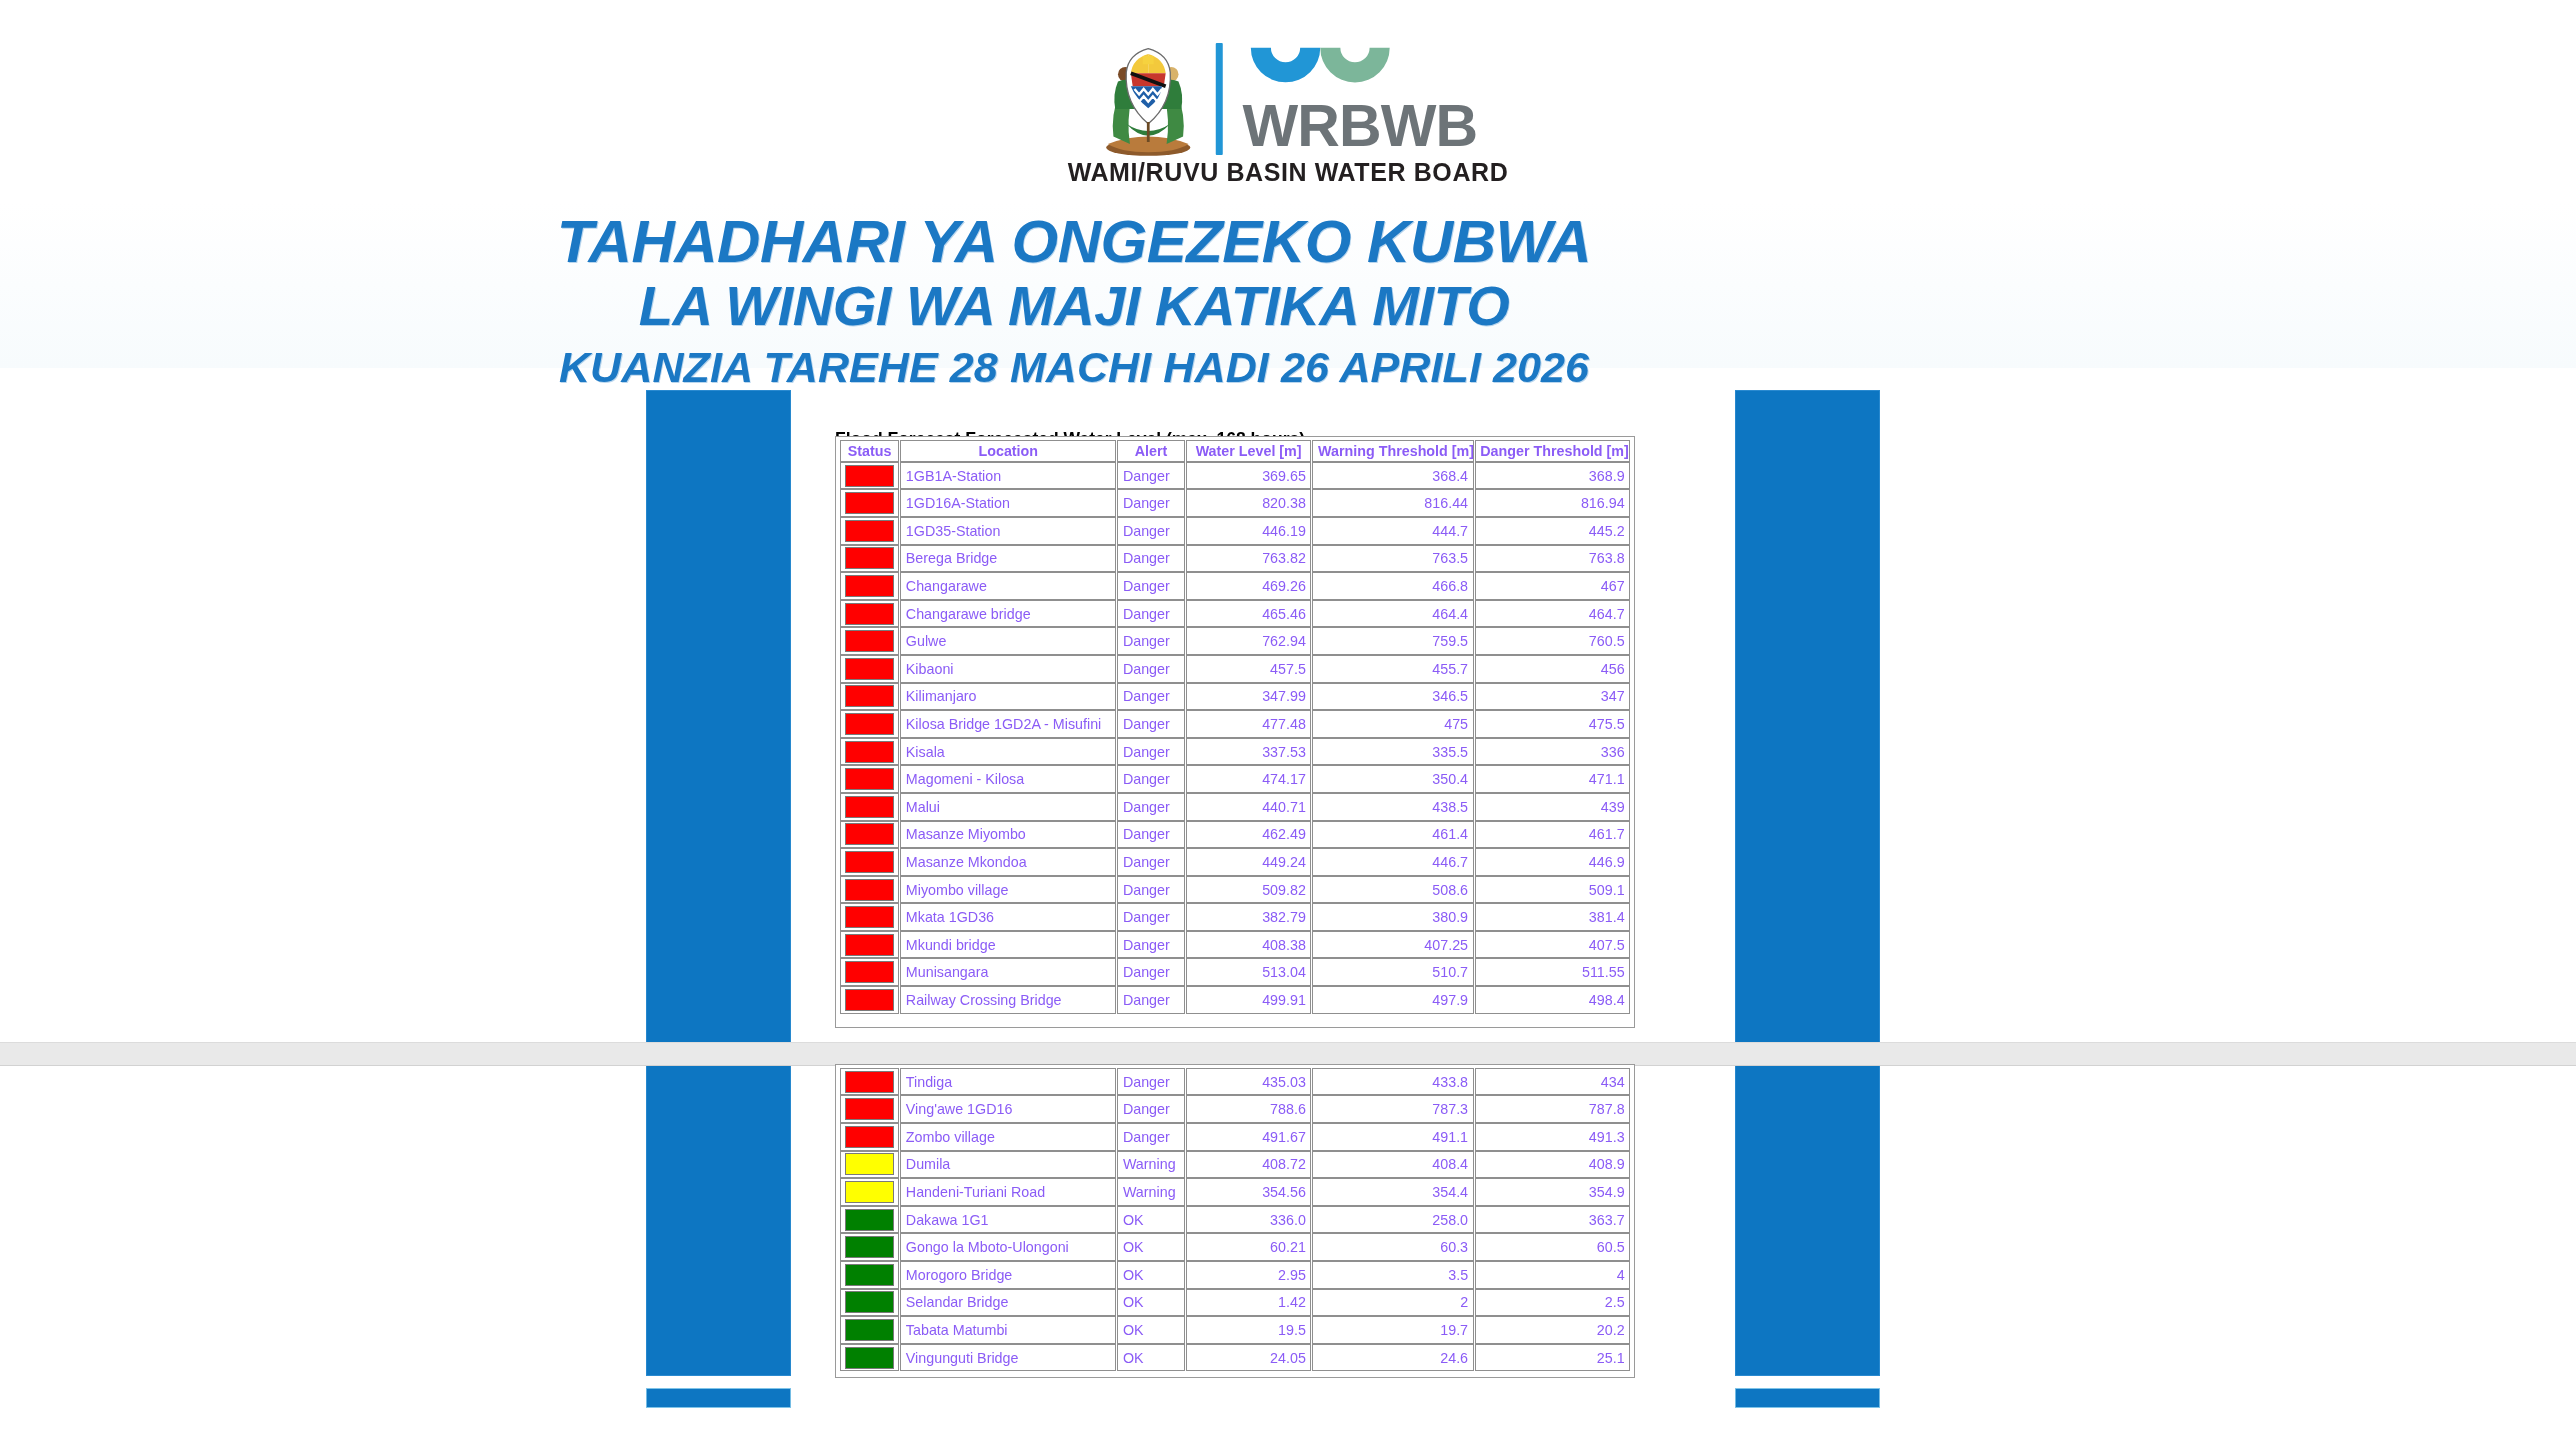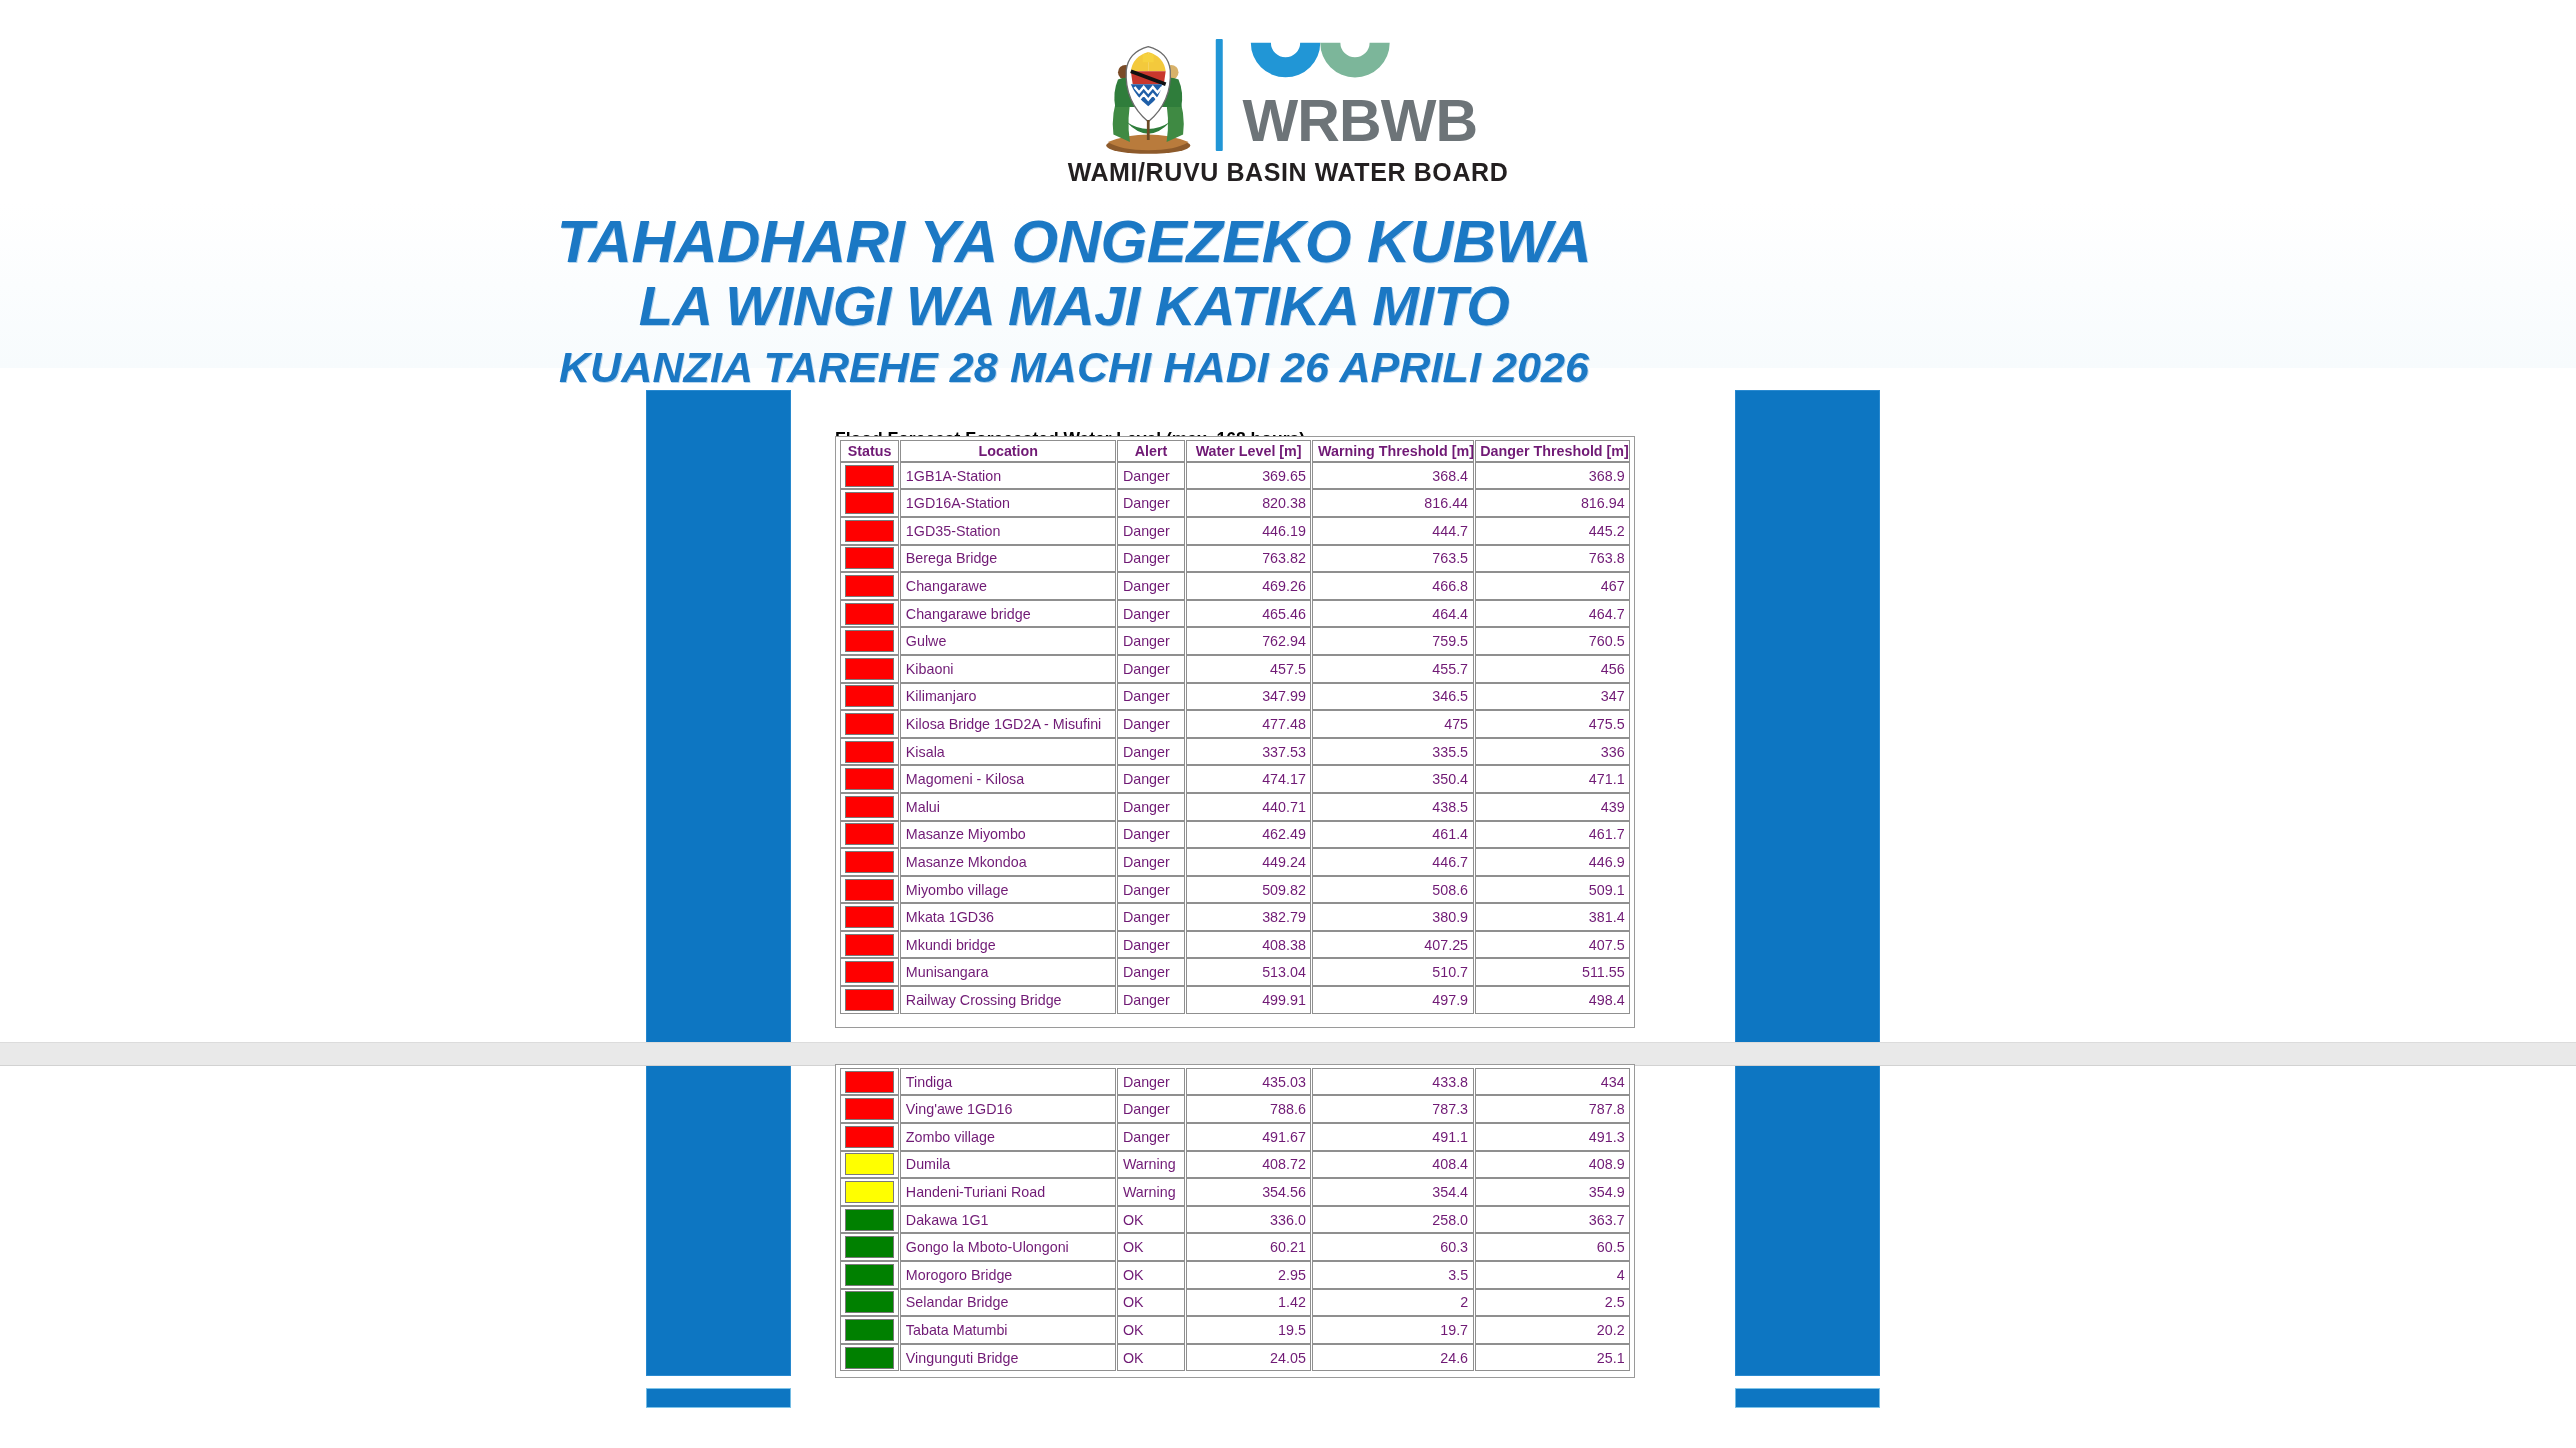--- a/index.html
+++ b/index.html
@@ -24,21 +24,21 @@
     width: 2576px;
     height: 368px;
     background: linear-gradient(180deg, #ffffff 0%, #ffffff 55%, #f7fbfd 100%);
   }
   #logo-row {
     position: absolute;
     left: 50%;
     top: 39px;
     transform: translateX(-50%);
     display: flex;
-    align-items: flex-start;
+    align-items: center;
     height: 120px;
   }
   #coat-of-arms {
     width: 99px;
     height: 116px;
     display: block;
   }
   #logo-divider {
     width: 6.4px;
     height: 112px;
@@ -150,21 +150,21 @@
   }
   #table-part-1 { top: 436px;  width: 800px; padding: 2.8px 2.8px 13px 2.8px; }
   #table-part-2 { top: 1064px; width: 800px; padding: 2.8px 2.8px 5.5px 2.8px; }
 
   table.fc {
     border-collapse: separate;
     border-spacing: 1.8px 0.9px;
     width: 100%;
     font-family: "Liberation Sans", sans-serif;
     font-size: 14.3px;
-    color: #701a75;
+    color: #8b5cf6;
     table-layout: fixed;
   }
   table.fc th, table.fc td {
     border: 0.9px solid #8f8f8f;
     background: #ffffff;
     padding: 1.8px 4.6px;
     height: 22px;
     box-sizing: border-box;
     overflow: hidden;
     white-space: nowrap;

